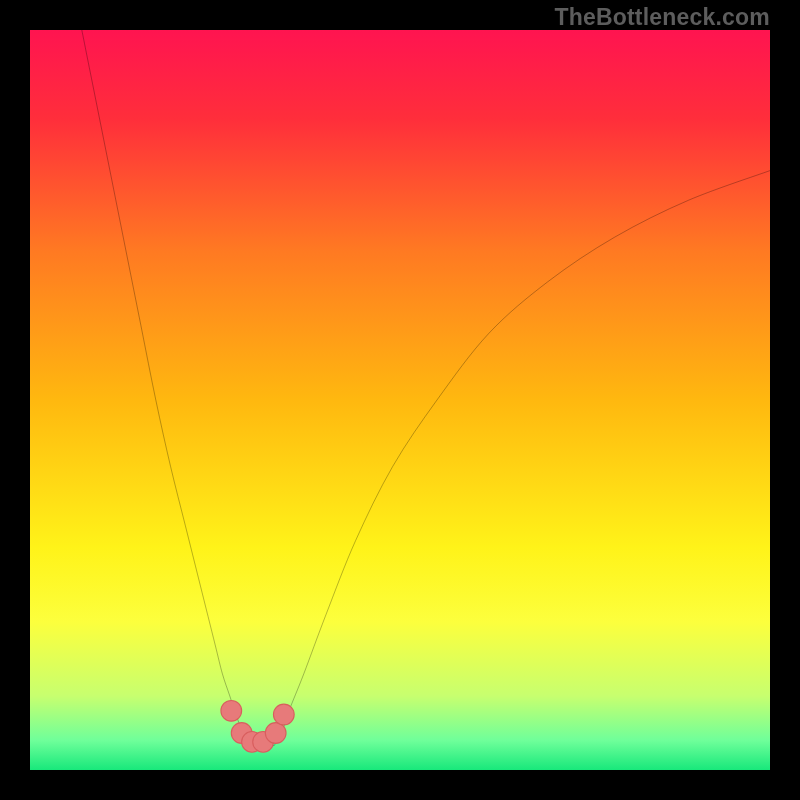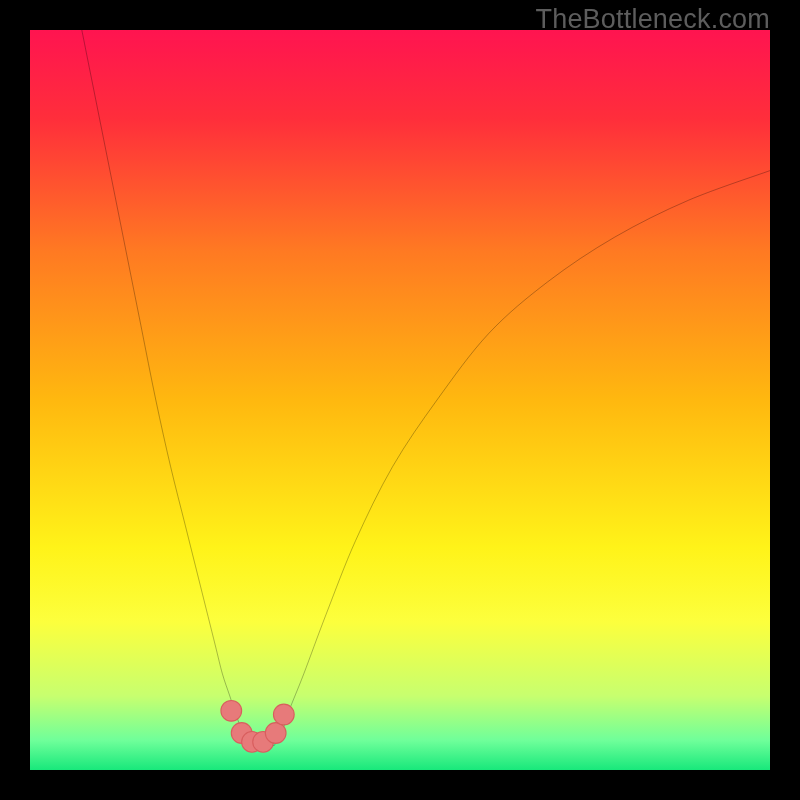--- a/index.html
+++ b/index.html
@@ -23,22 +23,22 @@
     top: 30px;
     width: 740px;
     height: 740px;
     overflow: hidden;
   }
   .watermark {
     position: absolute;
     top: 4px;
     right: 30px;
     color: #5d5d5d;
-    font-size: 27px;
-    font-weight: 400;
+    font-size: 23px;
+    font-weight: 700;
     letter-spacing: 0.2px;
   }
 </style>
 </head>
 <body>
 
 <div class="frame">
   <div class="plot">
     <svg id="chart-svg" width="740" height="740" viewBox="0 0 100 100" preserveAspectRatio="none">
       <defs>

